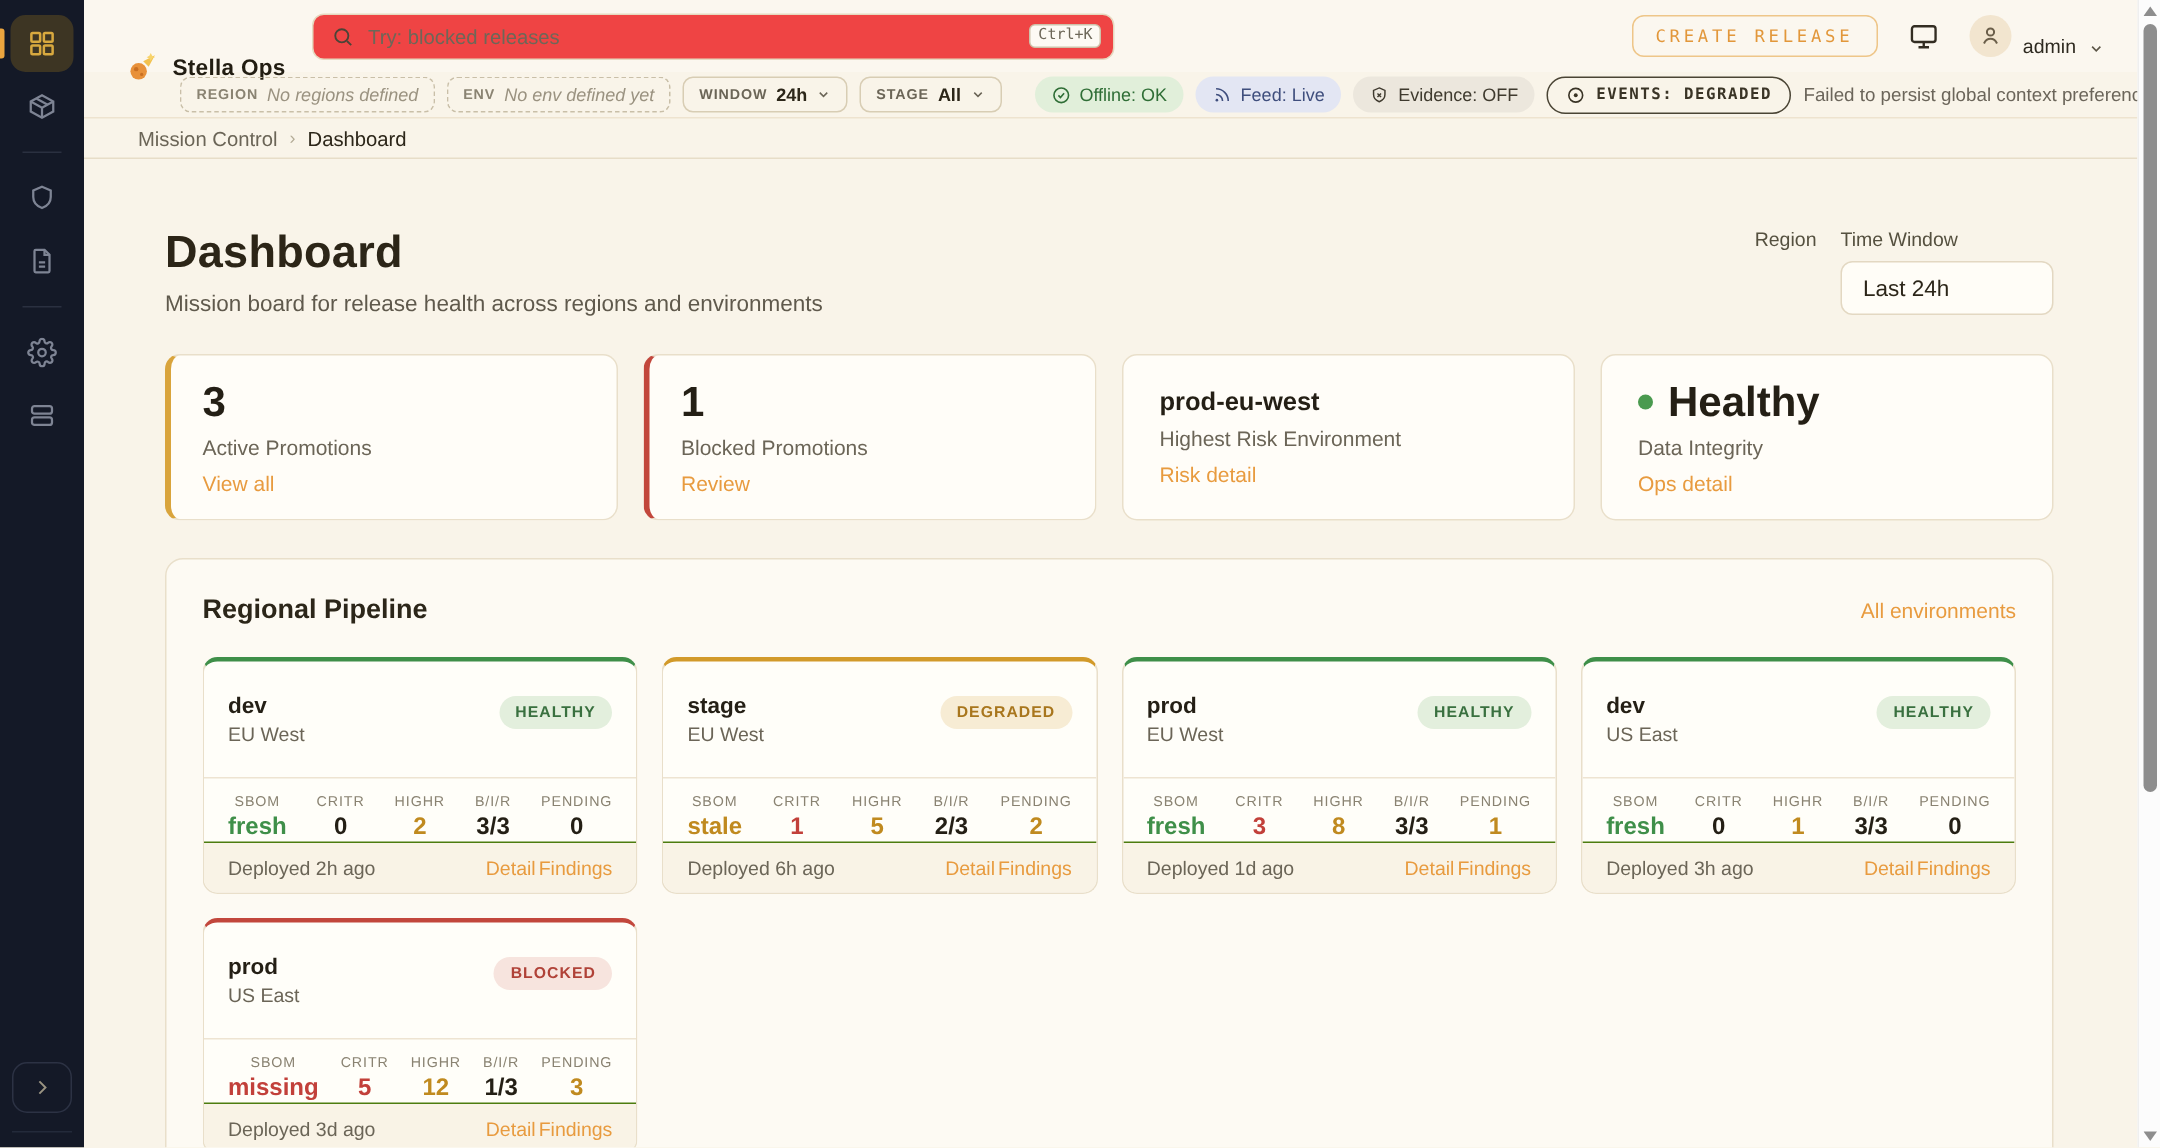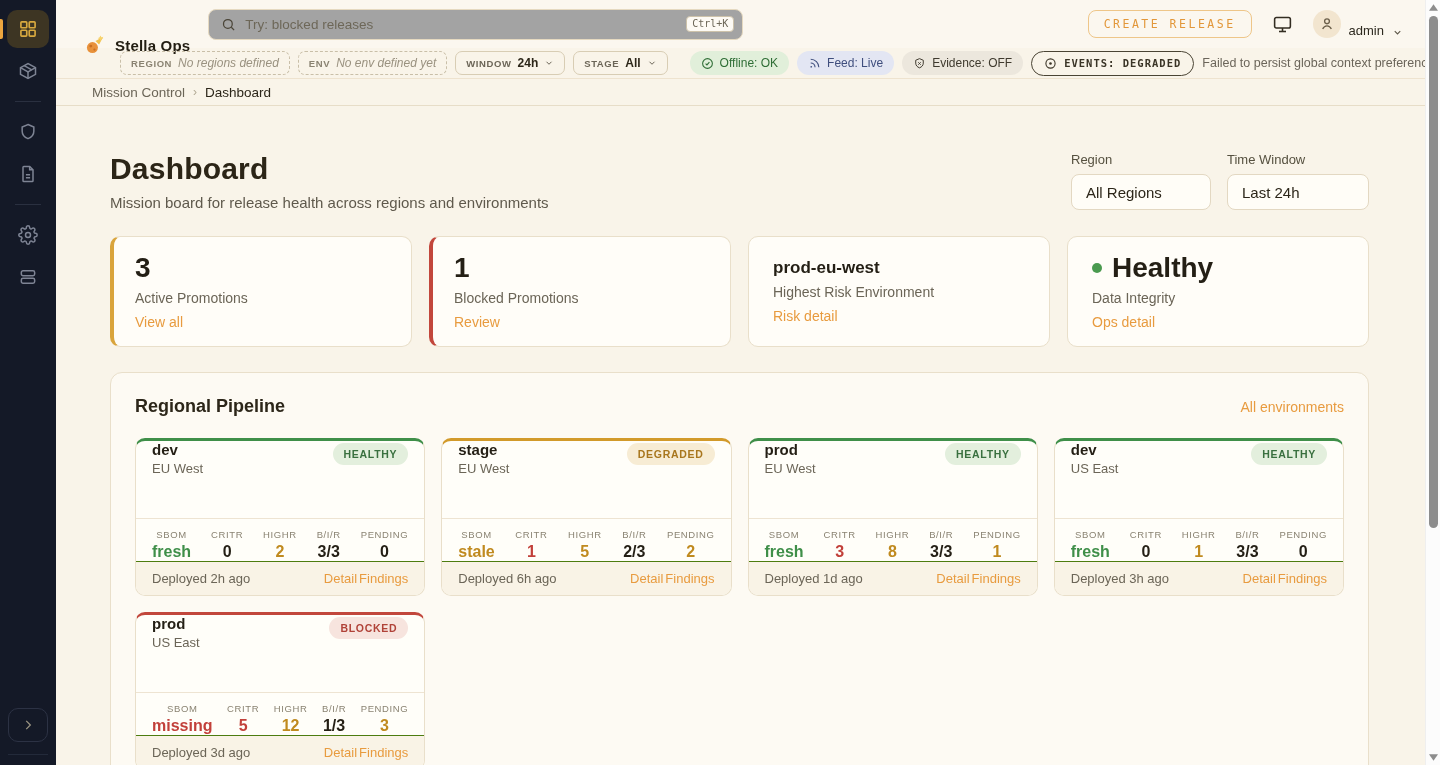--- a/index.html
+++ b/index.html
@@ -41,21 +41,21 @@
 
   .topbar {
     height:48px; display:flex; align-items:center; padding:0 22px 0 28px;
     background:#fbf7ef; flex:0 0 48px;
   }
   .brand { display:flex; align-items:center; gap:9px;margin-top:42px; }
   .brand-logo { width:22px; height:22px; }
   .brand-name { font-size:15px; font-weight:bold; letter-spacing:.2px; color:#221d12; }
   .search {
     margin-left:18px; width:535px; height:31px; border:1px solid #e5d9c0;
-    background:#a3a3a3; border-radius:8px; display:flex; align-items:center;
+    background:#ef4444; border-radius:8px; display:flex; align-items:center;
     padding:0 8px 0 12px; gap:9px;
   }
   .search svg { width:15px; height:15px; color:#4a4437; flex:0 0 15px; }
   .search input {
     flex:1; border:none; outline:none; background:transparent;
     font-family:"Liberation Sans",sans-serif; font-size:13.5px; color:#3c362a;
   }
   .search input::placeholder { color:#6d6758; opacity:1; }
   .kbd {
     font-size:10px; color:#6d6758; border:1px solid #cdc2aa; background:#fdfaf4;
@@ -159,21 +159,21 @@
   .pipe-title { font-size:18px; font-weight:bold; color:#2c2619; }
   .pipe-link { font-size:14px; color:#e89b3f; cursor:pointer; text-decoration:none; }
   .env-grid { margin-top:21px; display:grid; grid-template-columns:repeat(4,1fr); gap:16px; }
   .env-card {
     background:#fffef9; border:1px solid #e9dfca; border-top:3px solid #3f8f49;
     border-radius:10px; overflow:hidden; display:flex; flex-direction:column; height:158px;
   }
   .env-card.st-ok   { border-top-color:#3f8f49; }
   .env-card.st-warn { border-top-color:#d29a2a; }
   .env-card.st-bad  { border-top-color:#c2473c; }
-  .env-head { display:flex; align-items:flex-start; justify-content:space-between; padding:0 16px 12px; flex:1; }
+  .env-head { display:flex; align-items:flex-start; justify-content:space-between; padding:21px 16px 12px; flex:1; }
   .env-name { font-size:15px; font-weight:bold; color:#241f15; }
   .env-region { font-size:13px; color:#6b6557; margin-top:3px; }
   .badge {
     font-size:10.5px; font-weight:bold; letter-spacing:.7px; border-radius:999px;
     padding:5px 11px; margin-top:2px;
   }
   .badge.st-ok   { background:#e3efdd; color:#39703f; }
   .badge.st-warn { background:#f7ecd4; color:#a8761d; }
   .badge.st-bad  { background:#f7e4de; color:#b04238; }
   .env-stats {
@@ -408,21 +408,20 @@
   <div class="content">
 
     <div class="page-head">
       <div>
         <h1 class="page-title">Dashboard</h1>
         <p class="page-subtitle">Mission board for release health across regions and environments</p>
       </div>
       <div class="filters">
         <div>
           <div class="filter-label">Region</div>
-          <div class="select w-region">All Regions</div>
         </div>
         <div>
           <div class="filter-label">Time Window</div>
           <div class="select w-window">Last 24h</div>
         </div>
       </div>
     </div>
 
     <div class="stat-grid">
       <div class="stat-card accent-amber">

